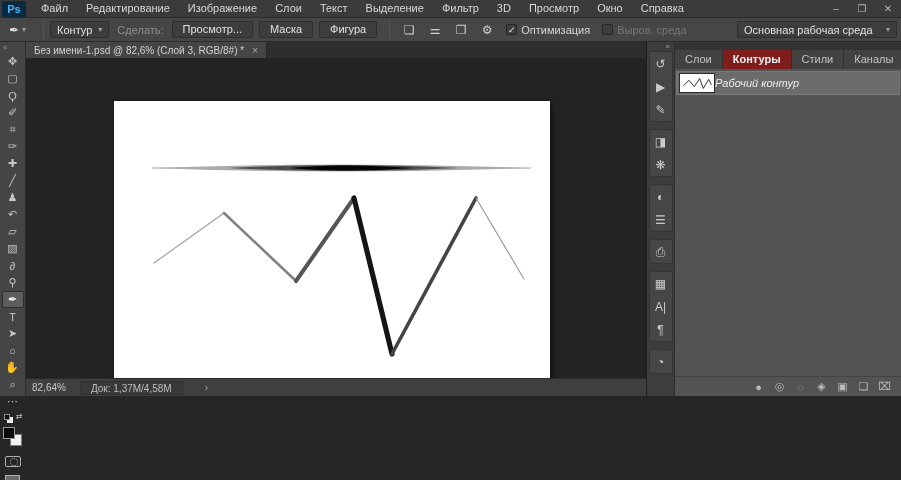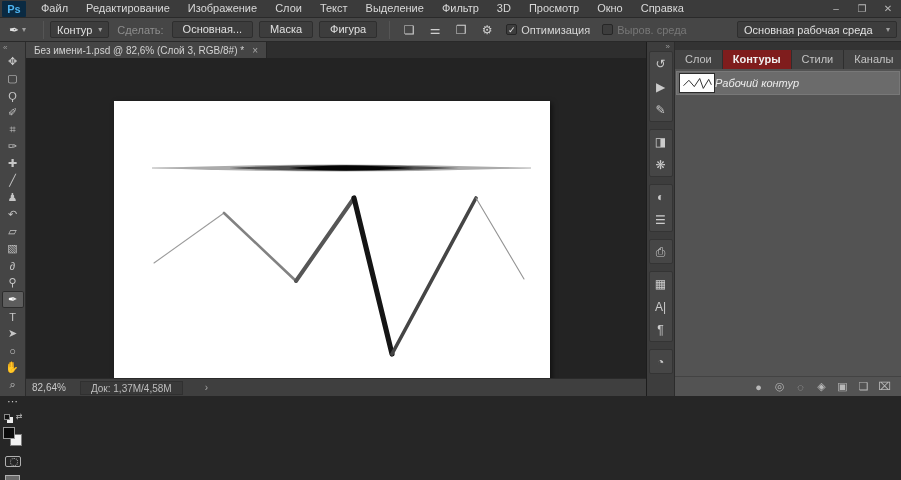--- a/index.html
+++ b/index.html
@@ -116,21 +116,21 @@
       <span class="nib">✒</span>
       <span class="chev">▾</span>
     </div>
     <div class="vsep"></div>
     <div class="dropdown">
       <span>Контур</span>
       <span class="chev">▾</span>
     </div>
     <span class="opt-label">Сделать:</span>
     <div style="display:flex">
-        <span class="opt-btn">Основная...</span>
+        <span class="opt-btn">Просмотр...</span>
         <span class="opt-btn">Маска</span>
         <span class="opt-btn">Фигура</span>
       </div>
     <div class="vsep"></div>
     <div style="display:flex">
         <span class="icon-btn">❏</span>
         <span class="icon-btn">⚌</span>
         <span class="icon-btn">❐</span>
         <span class="icon-btn">⚙</span>
       </div>

